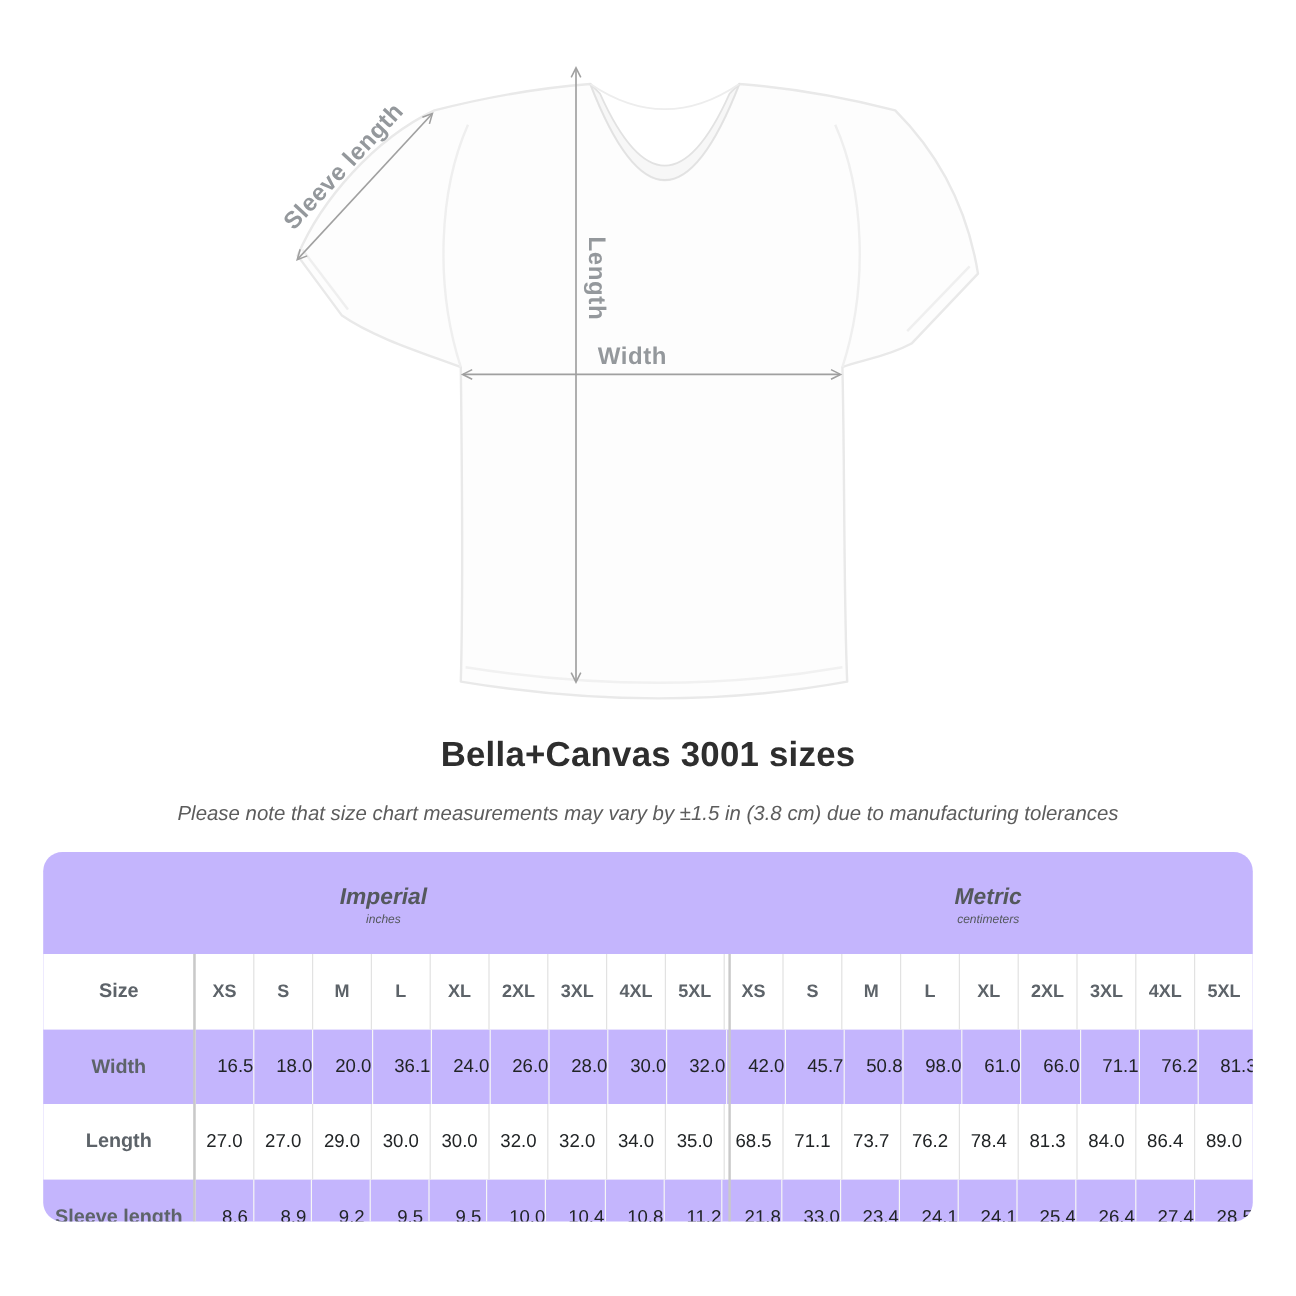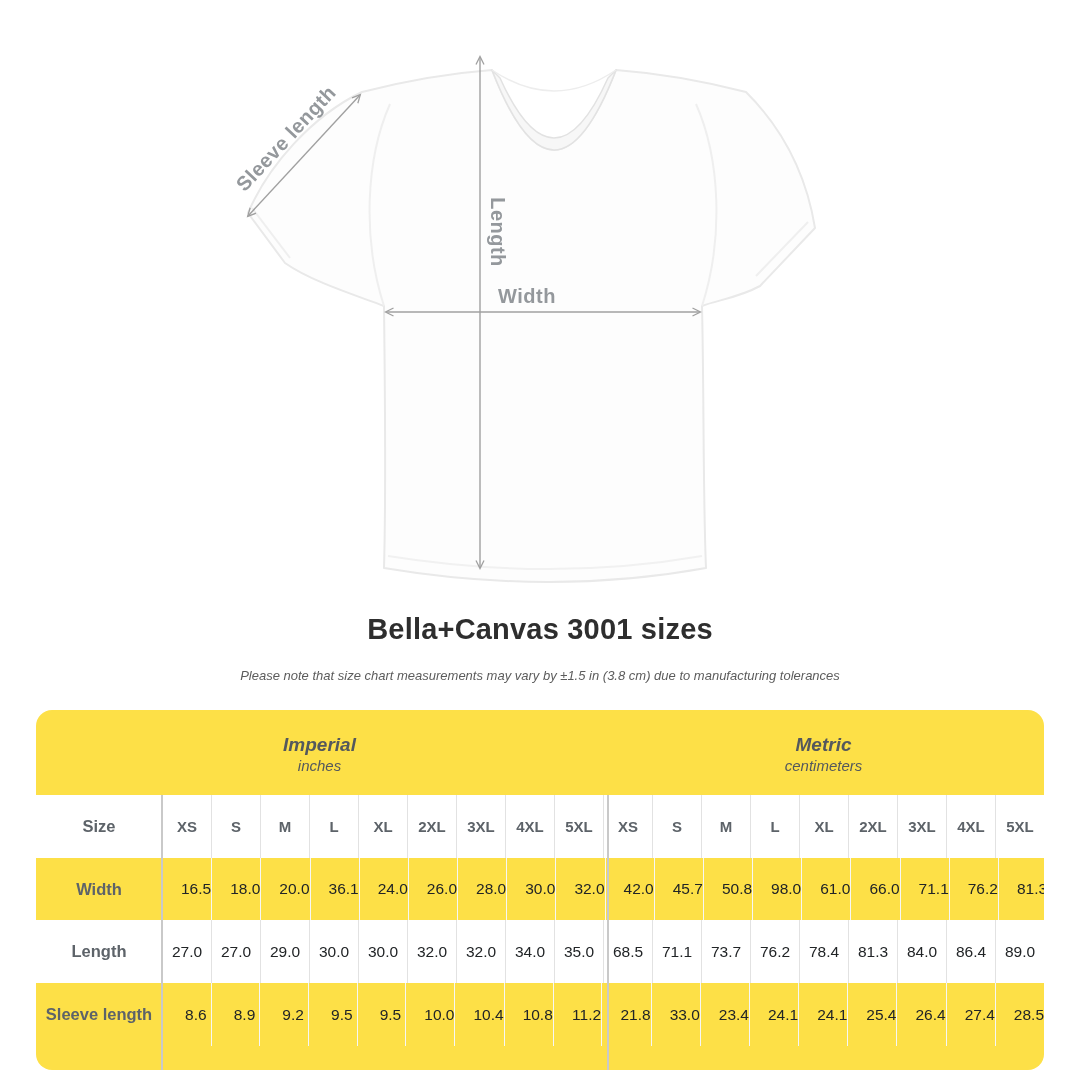--- a/index.html
+++ b/index.html
@@ -6,32 +6,32 @@
   .canvas{position:relative;width:1080px;height:1080px;background:#fff;overflow:hidden;
           font-family:"Liberation Sans",sans-serif;}
 
   
   .shirt-wrap{position:absolute;left:190px;top:48px;width:680px;height:550px;}
 
   
   .title{position:absolute;left:0;right:0;top:613px;margin:0;text-align:center;
          font-size:29px;font-weight:700;color:#2e2e2e;letter-spacing:.2px;}
   .note{position:absolute;left:0;right:0;top:668px;margin:0;text-align:center;
-        font-style:italic;font-size:13px;color:#5c5c5c;}
+        font-style:italic;font-size:17px;color:#5c5c5c;}
 
   
-  .size-table{position:absolute;left:36px;top:710px;width:1008px;height:360px;
-              background:#fde047;border-radius:16px;overflow:hidden;}
+  .size-table{position:absolute;left:36px;top:710px;width:1008px;height:308px;
+              background:#c4b5fd;border-radius:16px;overflow:hidden;}
   .band{display:grid;grid-template-columns:126px repeat(18,1fr);height:85px;}
   .band-cell{display:flex;flex-direction:column;align-items:center;justify-content:center;
              padding-top:4px;color:#54585d;}
   .band-cell.imp{grid-column:1 / span 10;}
   .band-cell.met{grid-column:11 / span 9;}
   .band-title{font-size:19px;font-weight:700;font-style:italic;line-height:1.25;}
-  .band-sub{font-size:15px;font-style:italic;line-height:1.35;}
+  .band-sub{font-size:10px;font-style:italic;line-height:1.35;}
 
   .grid .row{display:grid;grid-template-columns:126px repeat(18,1fr);height:63px;}
   .grid .row:nth-child(2){height:62px;}
   .row-white{background:#ffffff;}
   .row-gray{background:transparent;}
   .c{display:flex;align-items:center;justify-content:center;
      font-size:15.5px;color:#212426;white-space:nowrap;}
   .row-white .c + .c{border-left:1px solid #e2e2e2;}
   .row-gray  .c + .c{border-left:1px solid #f6f6f6;padding-left:18px;}
   .c.lbl{font-weight:700;font-size:16.5px;color:#5d6369;}

